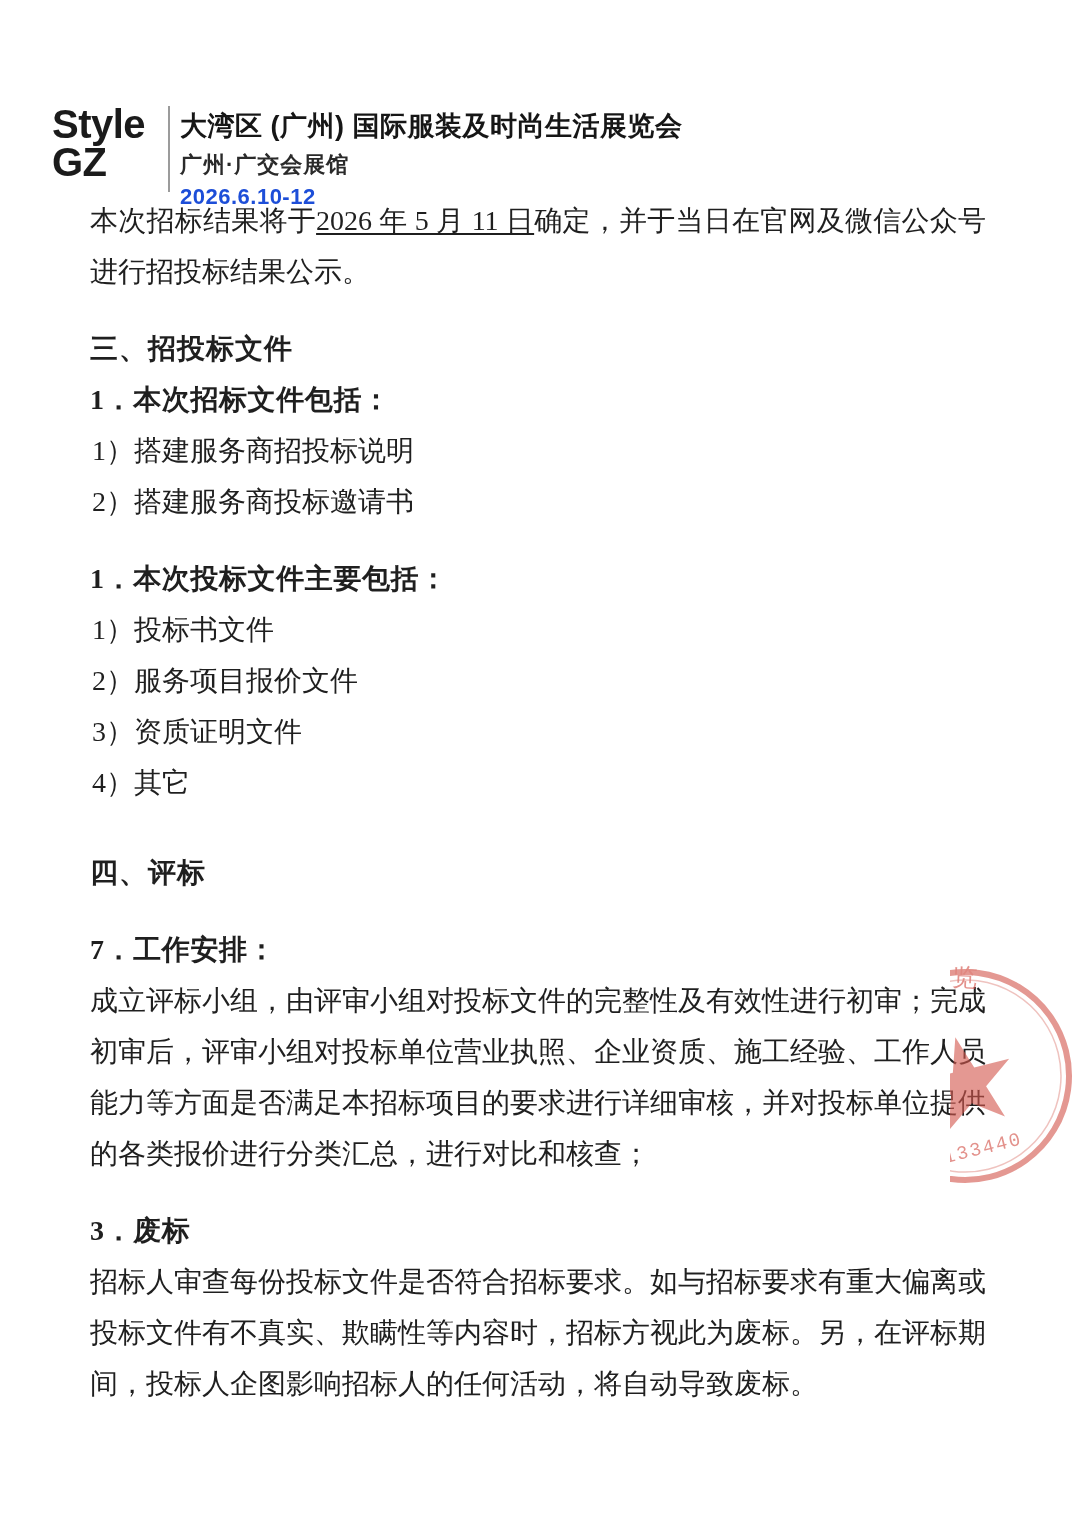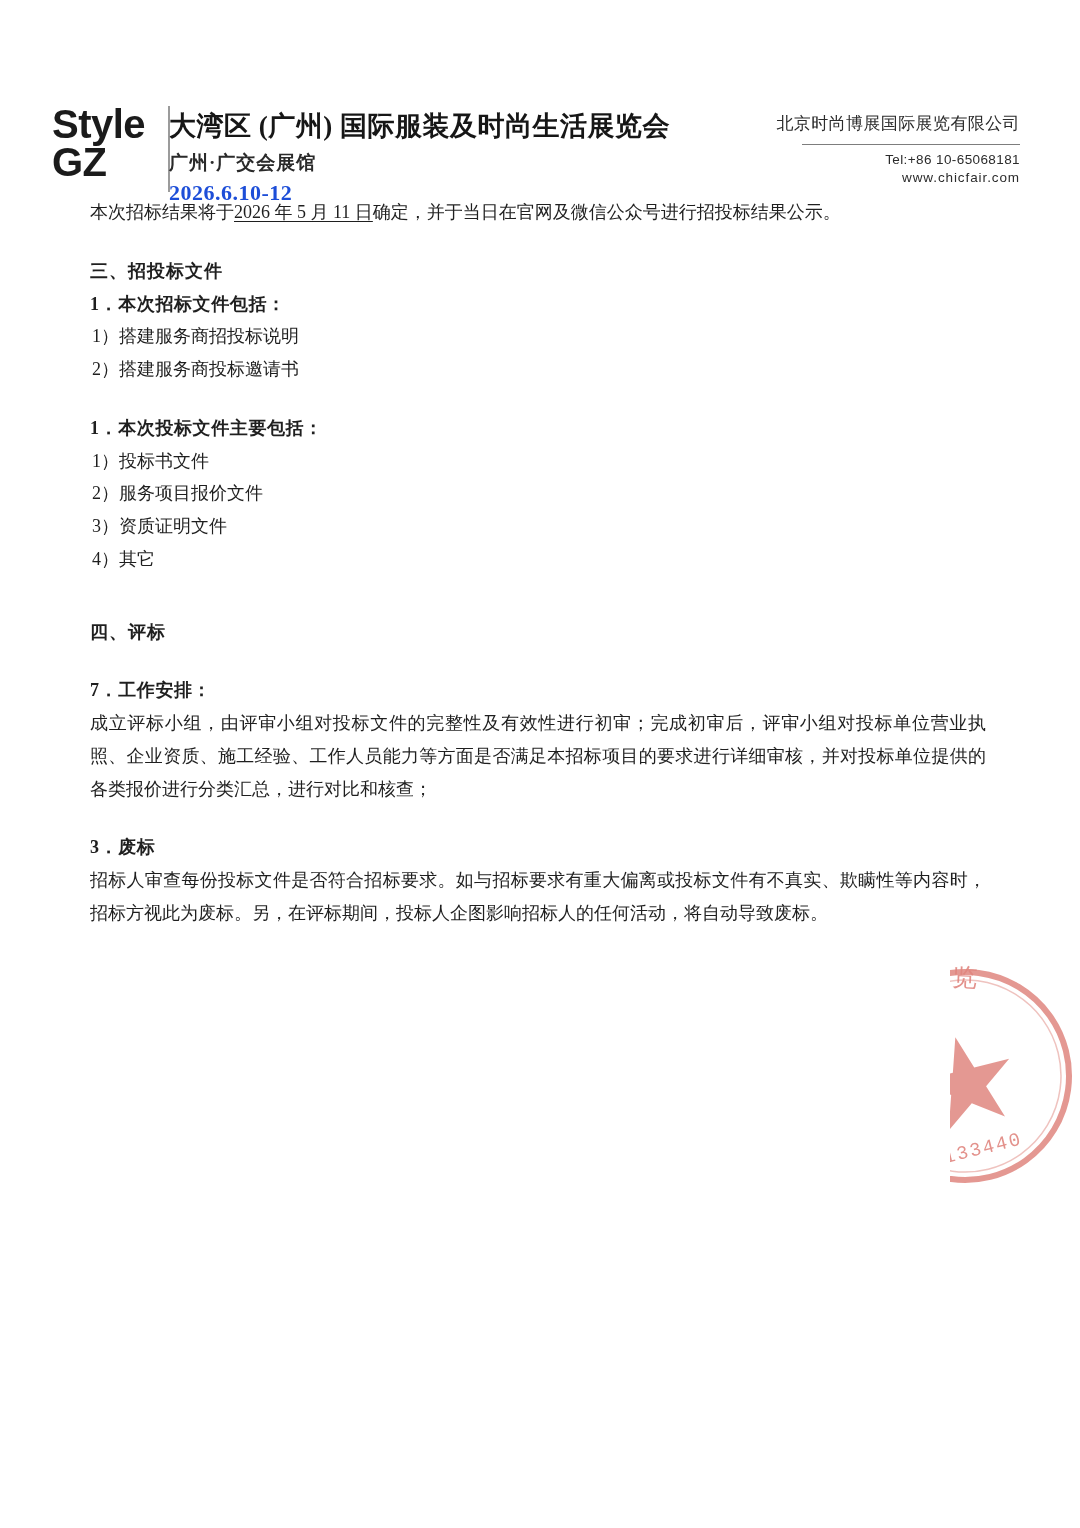--- a/index.html
+++ b/index.html
@@ -43,32 +43,32 @@
     position: absolute;
     left: 168px;
     top: 62px;
     width: 2px;
     height: 86px;
     background: #9b9b9b;
   }
 
   .title-block {
     position: absolute;
-    left: 169px;
+    left: 180px;
     top: 64px;
-    font-family: Liberation Serif, serif;
+    font-family: Liberation Sans, sans-serif;
   }
   .title-main {
     font-size: 27px;
     font-weight: bold;
     letter-spacing: 0.5px;
     color: #161616;
   }
   .title-sub {
-    font-size: 19px;
+    font-size: 22px;
     font-weight: bold;
     margin-top: 6px;
     letter-spacing: 1px;
     color: #2a2a2a;
   }
   .title-date {
     font-size: 22px;
     font-weight: bold;
     margin-top: 4px;
     letter-spacing: 0.5px;
@@ -102,21 +102,21 @@
     letter-spacing: 0.9px;
     margin-top: 3px;
   }
 
   
   .doc {
     position: absolute;
     left: 90px;
     top: 196px;
     width: 896px;
-    font-size: 18px;
+    font-size: 28px;
     line-height: 1.82;
     color: #1f1f1f;
   }
   .para {
     text-align: justify;
     text-indent: 0;
     margin: 0 0 0 0;
   }
   .u-date {
     text-decoration: underline;
@@ -170,26 +170,20 @@
   </div>
 
   <div class="header-divider"></div>
 
   <div class="title-block">
     <div class="title-main">大湾区 (广州) 国际服装及时尚生活展览会</div>
     <div class="title-sub">广州·广交会展馆</div>
     <div class="title-date">2026.6.10-12</div>
   </div>
 
-  <div class="company-block">
-    <div class="company-name">北京时尚博展国际展览有限公司</div>
-    <div class="company-rule"></div>
-    <div class="company-tel">Tel:+86 10-65068181</div>
-    <div class="company-web">www.chicfair.com</div>
-  </div>
 
 </div>
 
 <div class="doc">
 
   <p class="para blk"><span>本次招标结果将于</span><span class="u-date">2026 年 5 月 11 日</span><span>确定，并于当日在官网及微信公众号进行招投标结果公示。</span></p>
 
   <div class="gap-m"></div>
 
   <p class="h2 blk">三、招投标文件</p>

